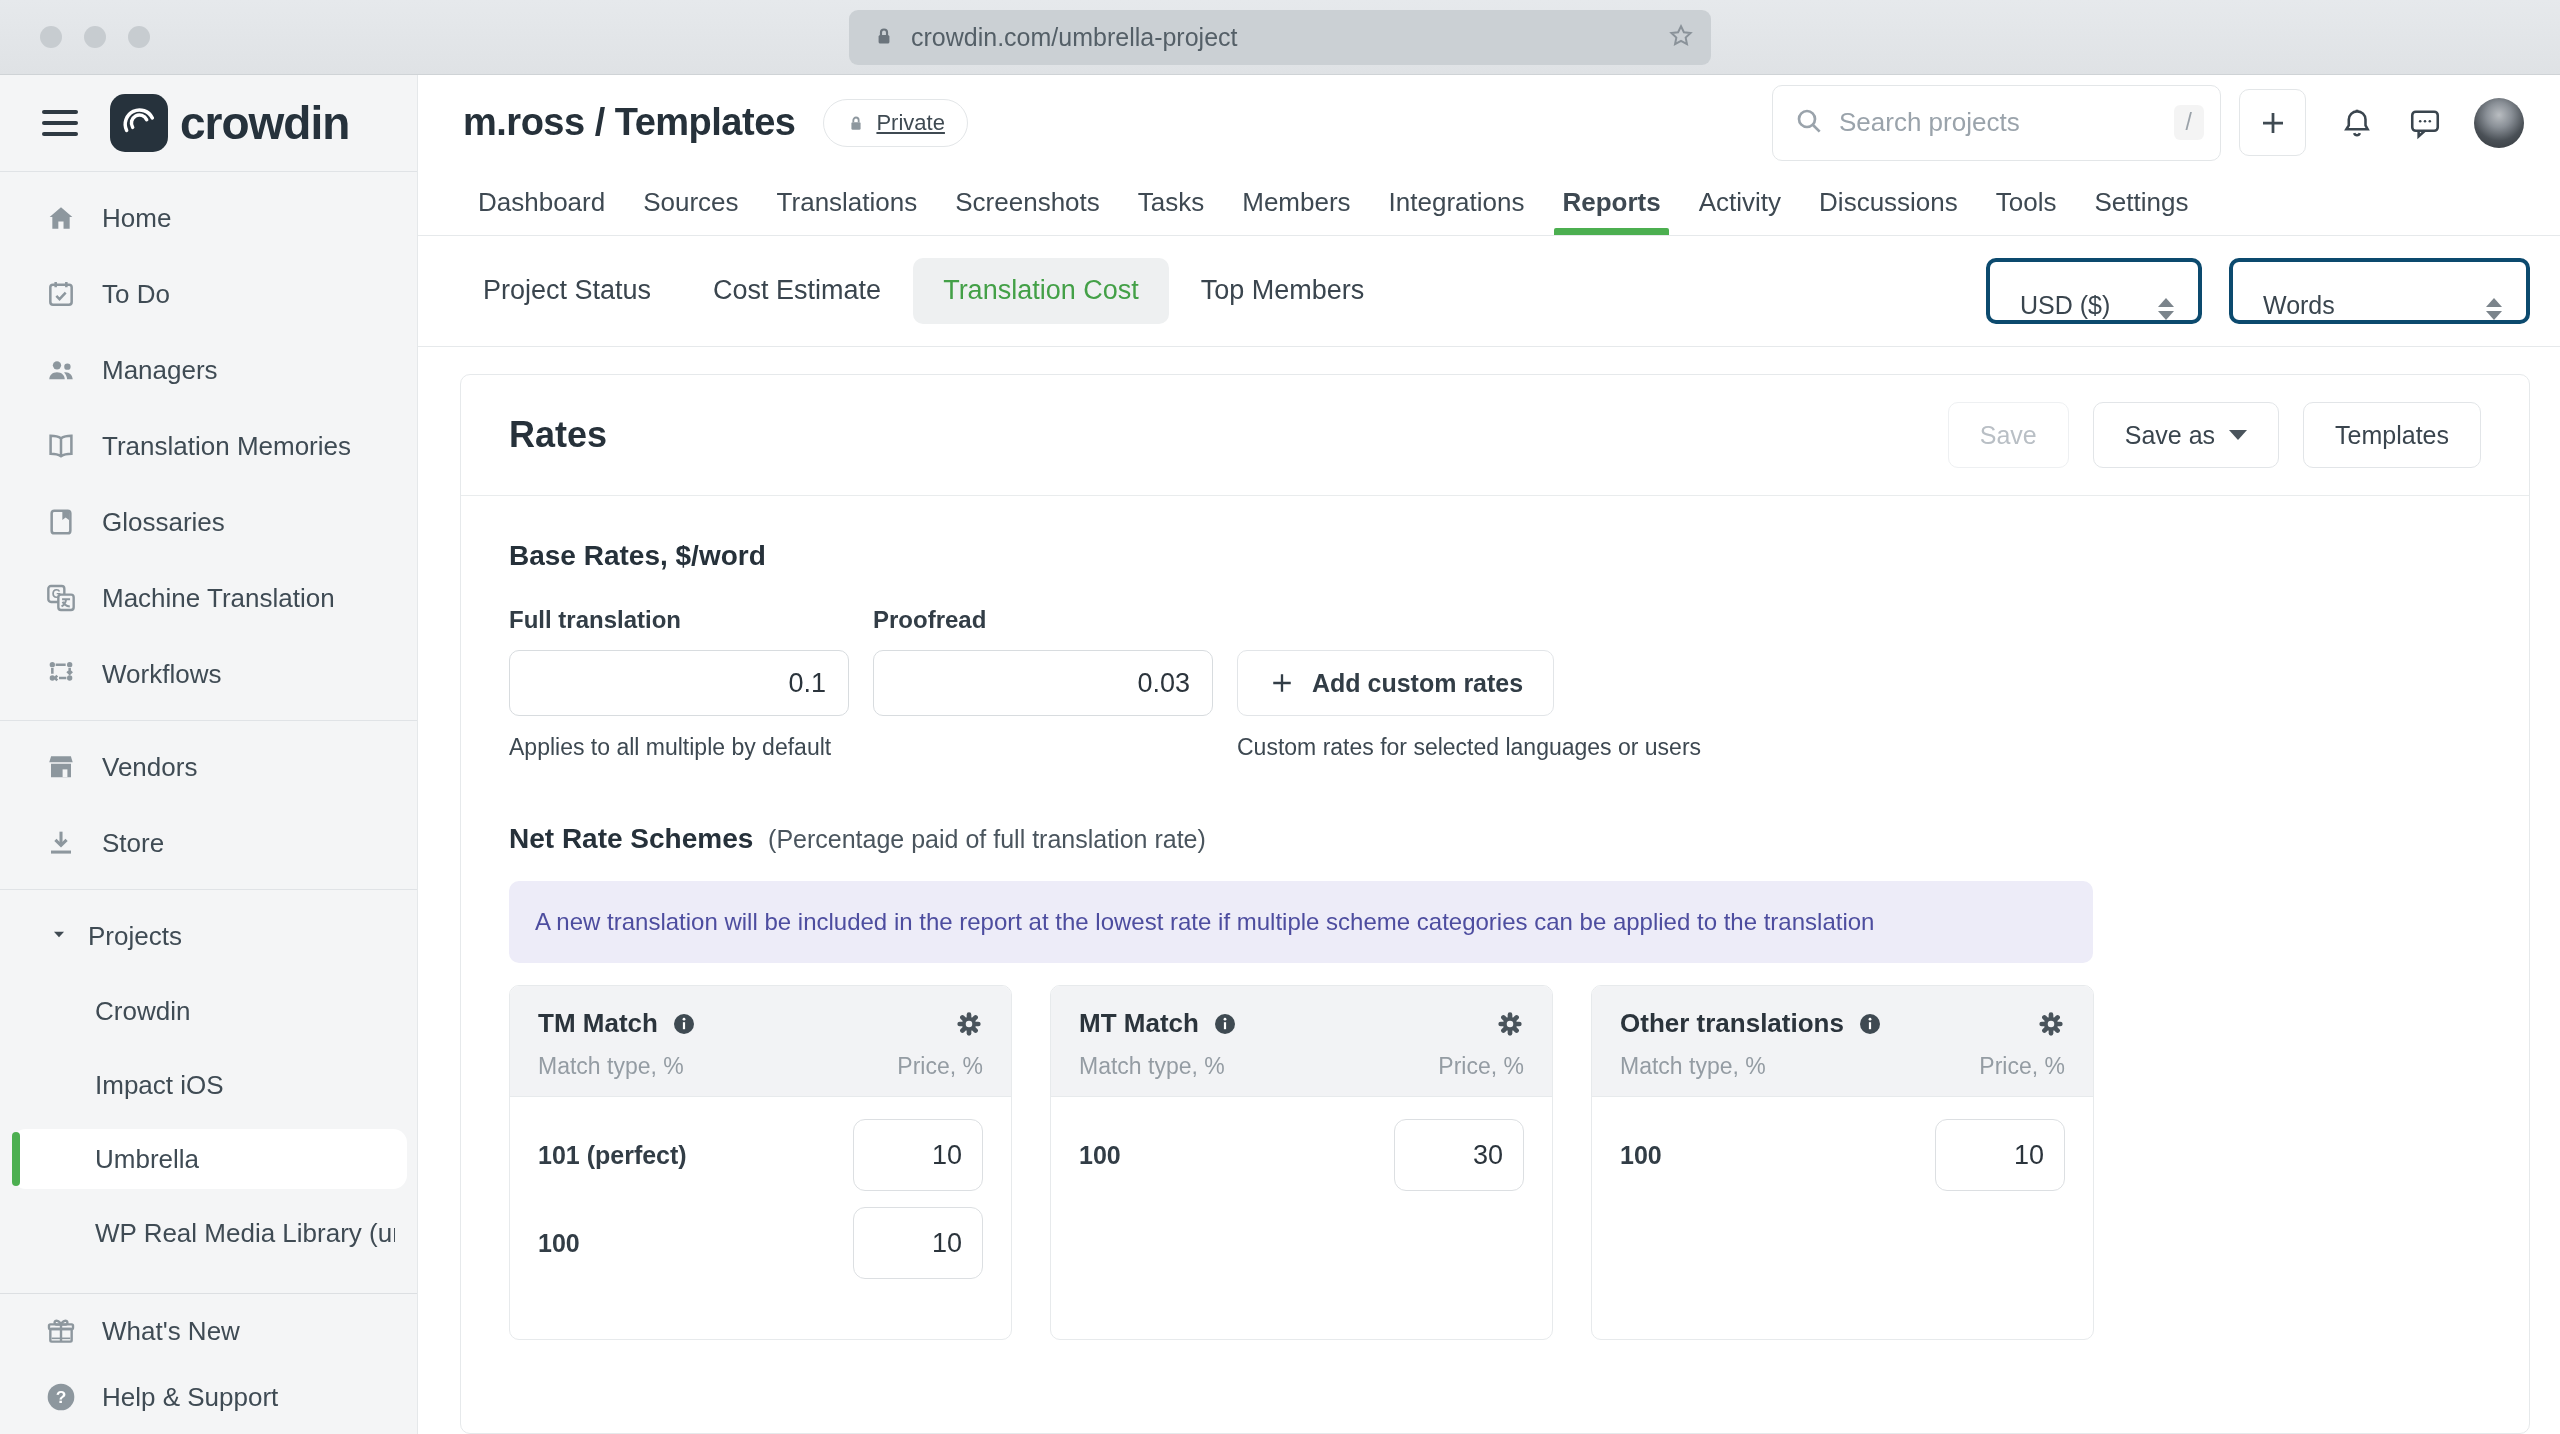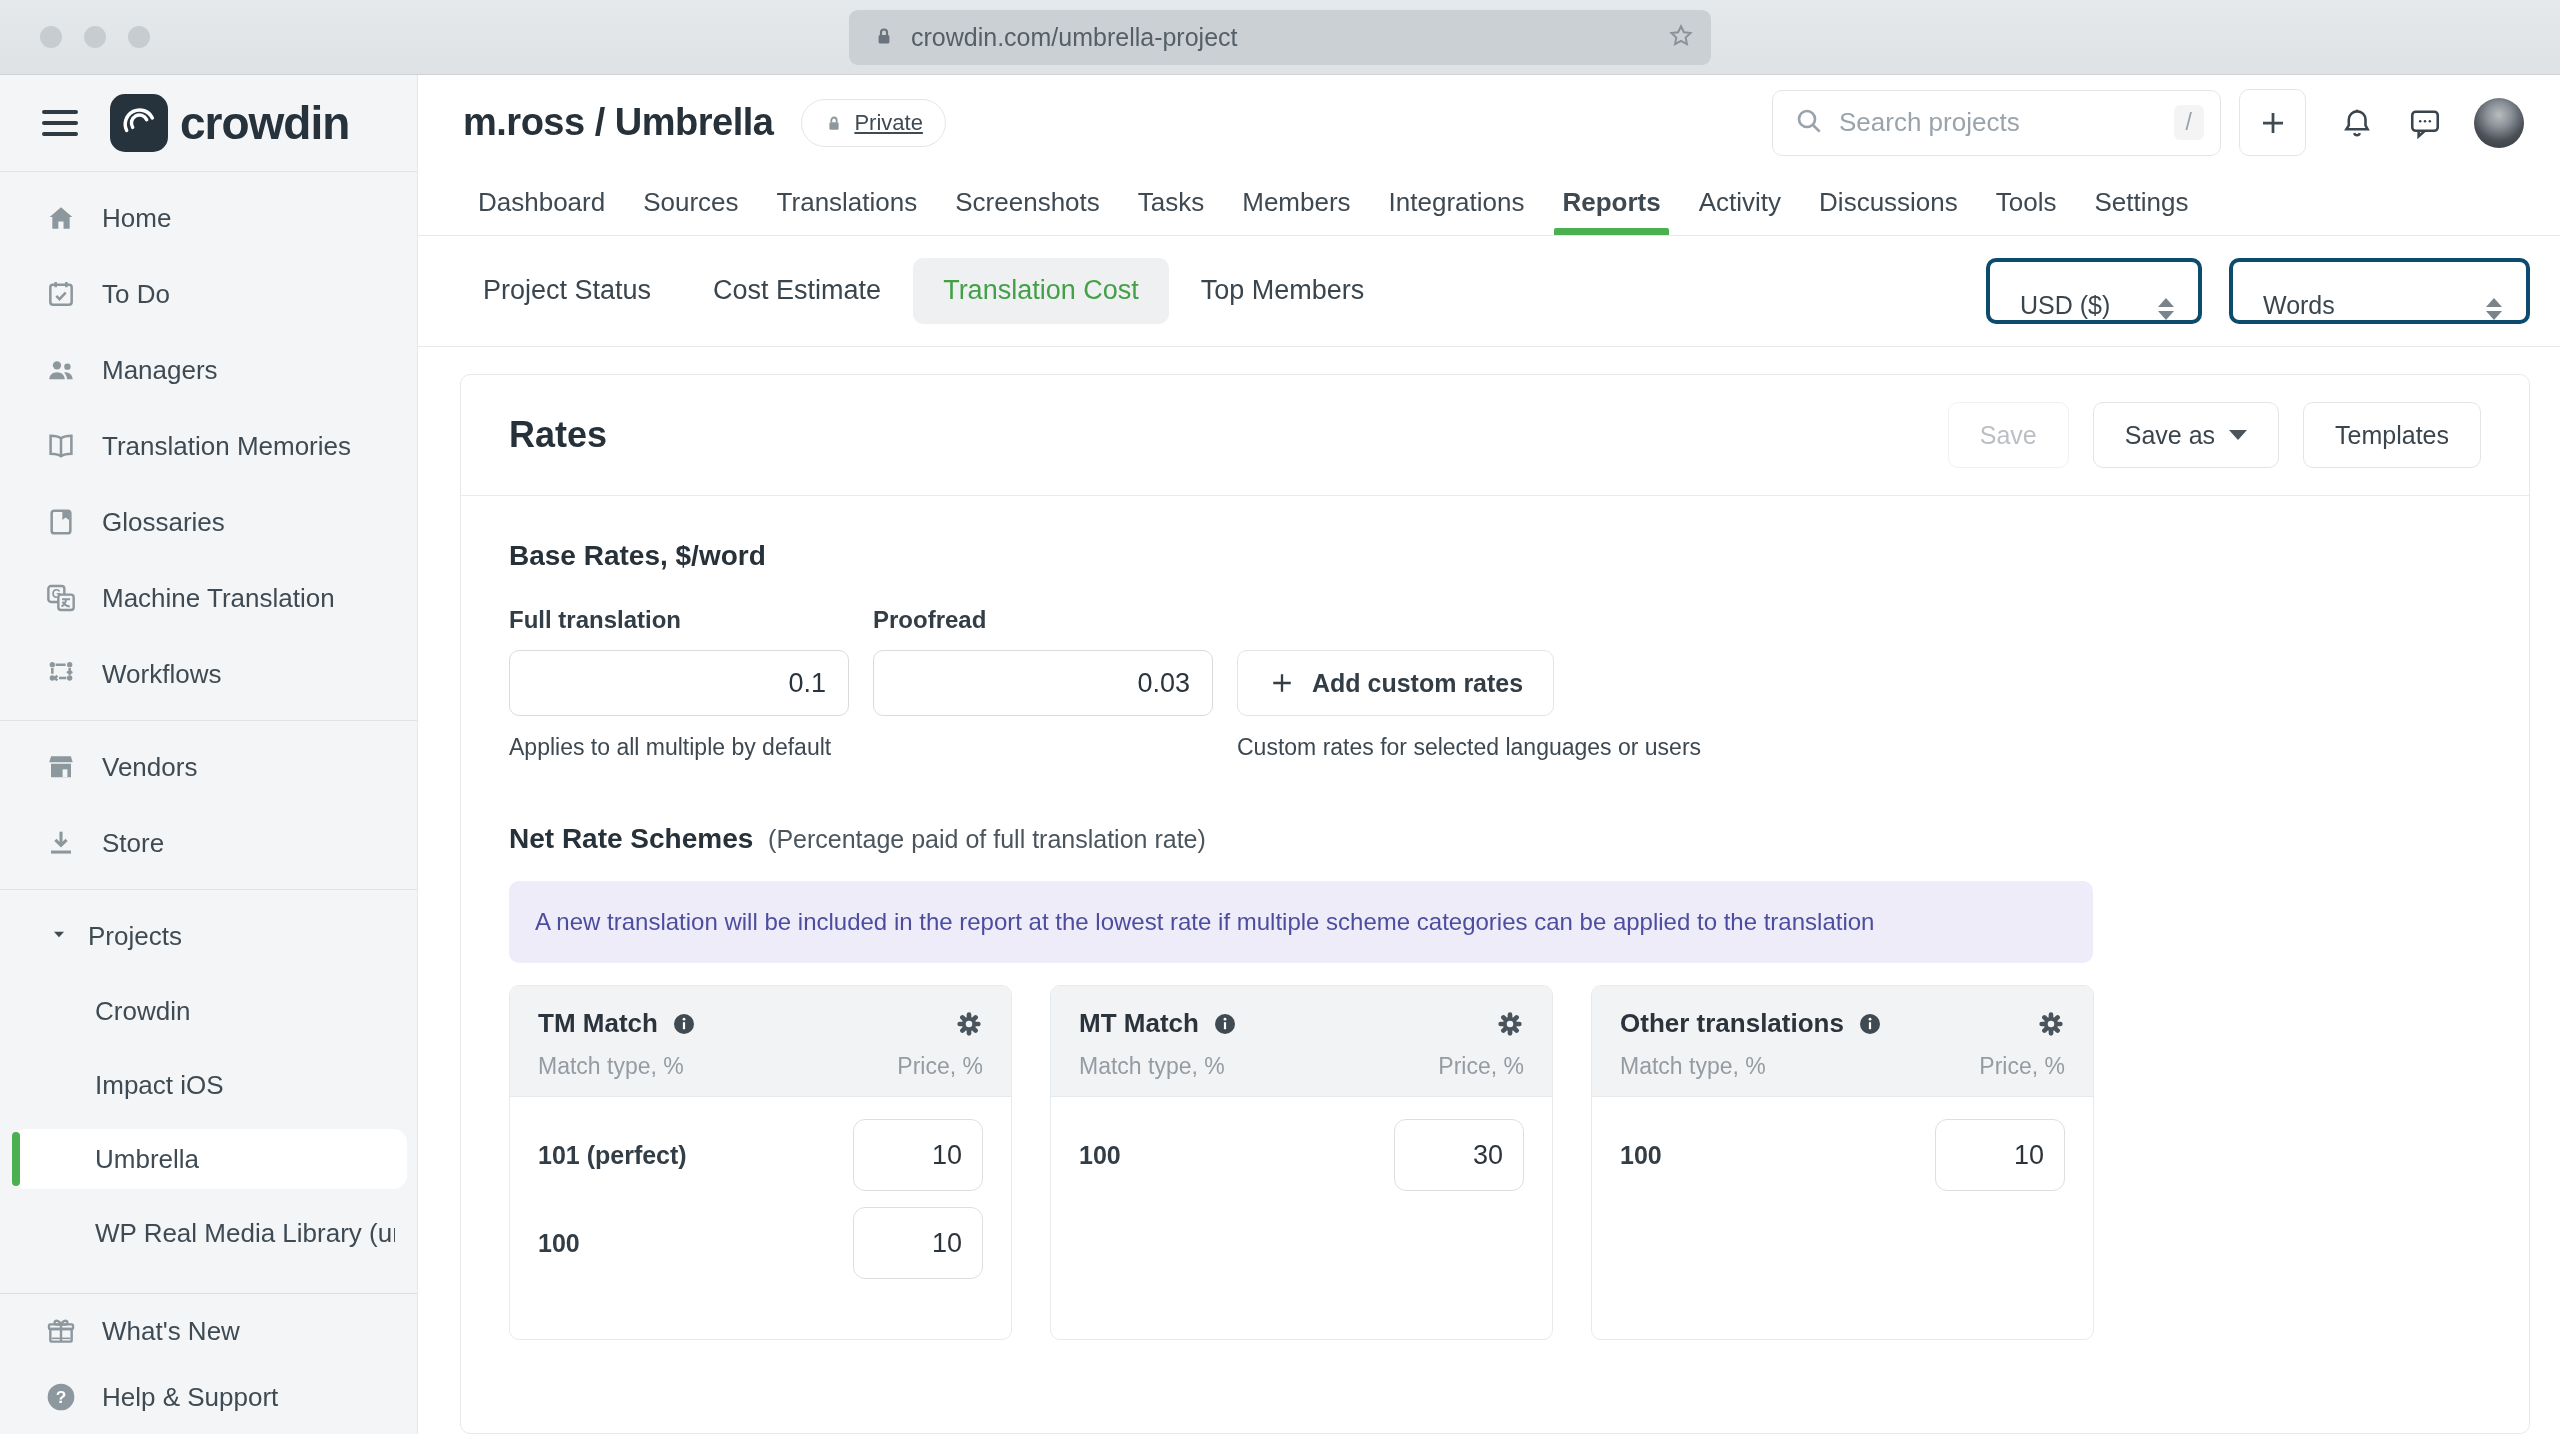--- a/index.html
+++ b/index.html
@@ -49,21 +49,21 @@
                  border-top:1px solid #dcdfe2; padding-top:4px; }
   .side-bottom .nav-item { height:66px; }
 
   
   .main { flex:1; display:flex; flex-direction:column; background:#fff; min-width:0; }
   .main-header { height:108px; display:flex; align-items:center; padding:0 36px 0 45px; }
   .proj-title { font-size:38px; font-weight:700; color:#26313a; letter-spacing:-0.5px; }
   .badge { display:flex; align-items:center; gap:10px; margin-left:28px; height:48px; padding:0 22px;
            border:1px solid #e3e6e8; border-radius:24px; background:#fff; }
   .badge span { font-size:22px; color:#3f4a52;text-decoration:underline; }
-  .search { margin-left:auto; width:449px; height:66px; border:1px solid #e3e6e8; border-radius:10px;
+  .search { margin-left:auto; width:449px; height:76px; border:1px solid #e3e6e8; border-radius:10px;
             display:flex; align-items:center; background:#fff; }
   .search input { border:none; outline:none; flex:1; font-size:26px; color:#3f4a52; margin-left:14px;
                   font-family:"Liberation Sans",sans-serif; background:transparent; min-width:0;}
   .search input::placeholder { color:#9aa3ab; }
   .search .ic { margin-left:20px; }
   .slash { margin-right:16px; font-size:23px; color:#9aa2a9; background:rgba(0,0,0,0.045);
            border-radius:6px; padding:4px 12px; }
   .plus-btn { width:67px; height:67px; border:1px solid #e3e6e8; border-radius:10px; background:#fff;
               margin-left:18px; display:flex; align-items:center; justify-content:center; cursor:pointer; }
   .hd-icon { margin-left:34px; display:flex; align-items:center; cursor:pointer; }
@@ -328,21 +328,21 @@
               </svg>
           </span>
           <span class="nav-label">Help &amp; Support</span>
         </div>
       </div>
     </div>
 
     <div class="main">
 
       <div class="main-header">
-        <span class="proj-title">m.ross / Umbrella</span>
+        <span class="proj-title">m.ross / Templates</span>
         <span class="badge">
           <svg width="20" height="20" viewBox="0 0 24 24">
               <path d="M8.8 11V8.6a3.2 3.2 0 016.4 0V11" fill="none" stroke="#8d979e" stroke-width="2.2"></path>
               <rect x="6.5" y="11" width="11" height="9" rx="1.5" fill="#8d979e"></rect>
             </svg>
           <span>Private</span>
         </span>
 
         <div class="search">
           <span class="ic">

